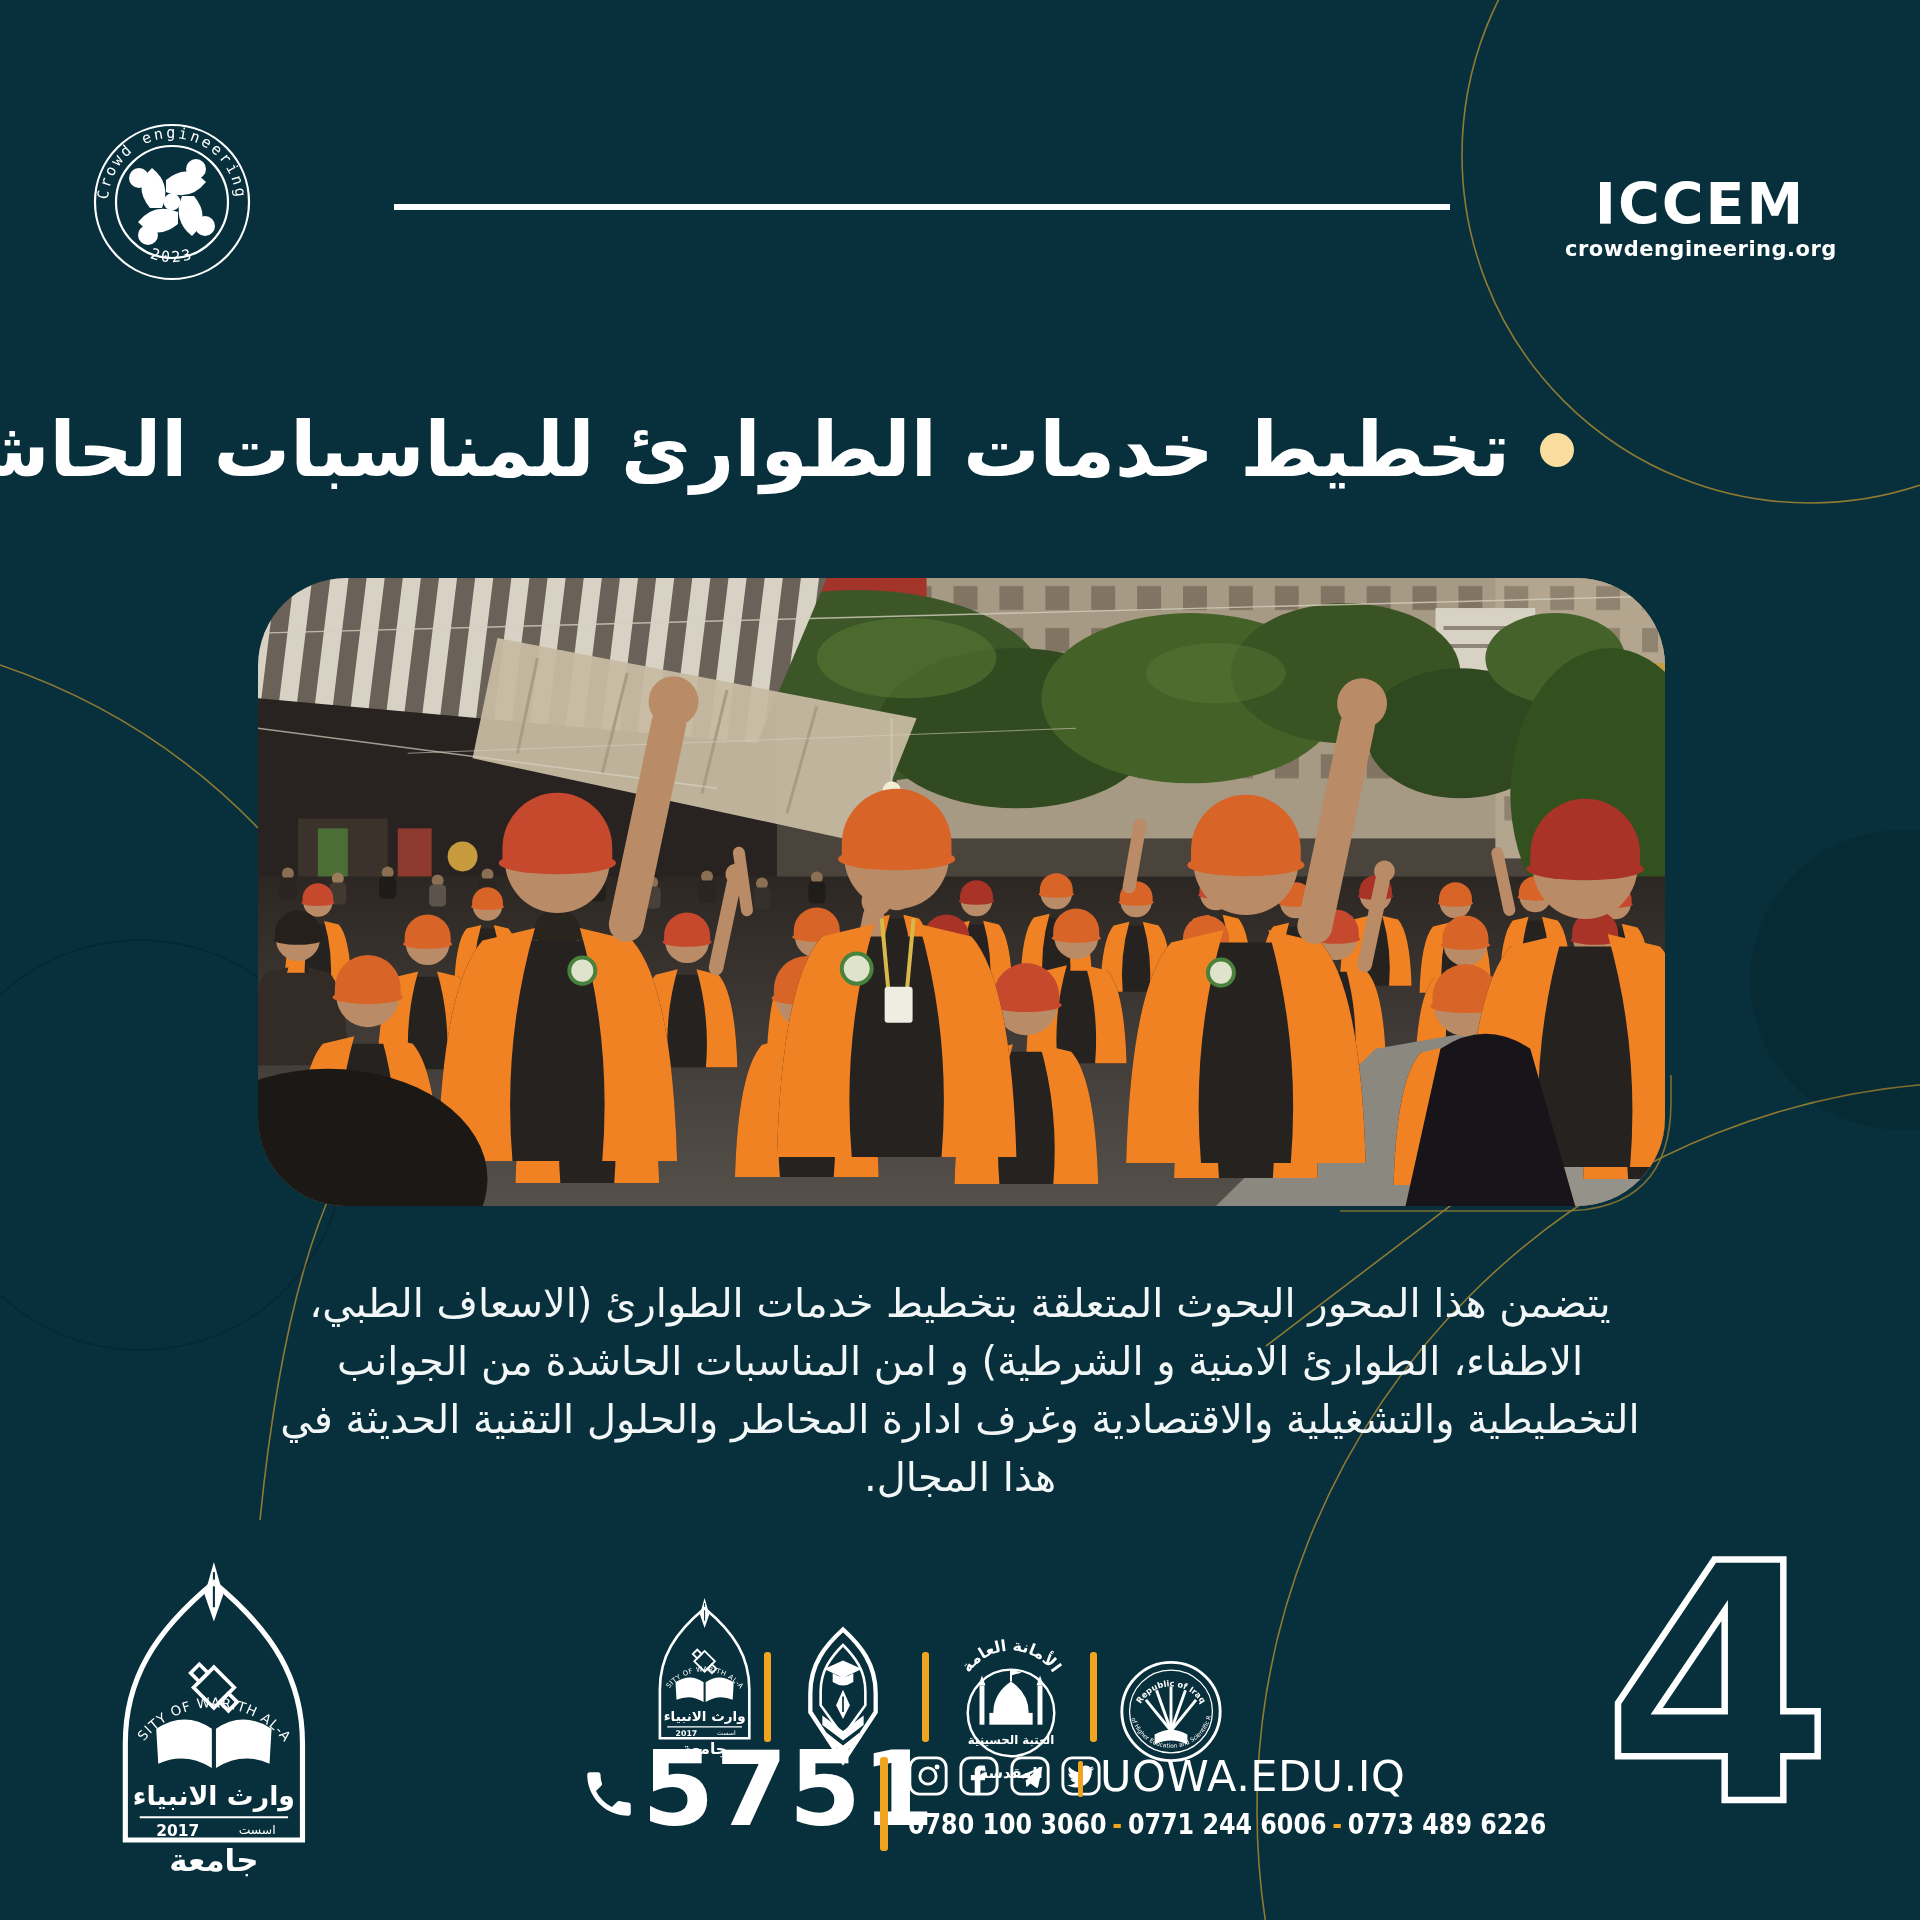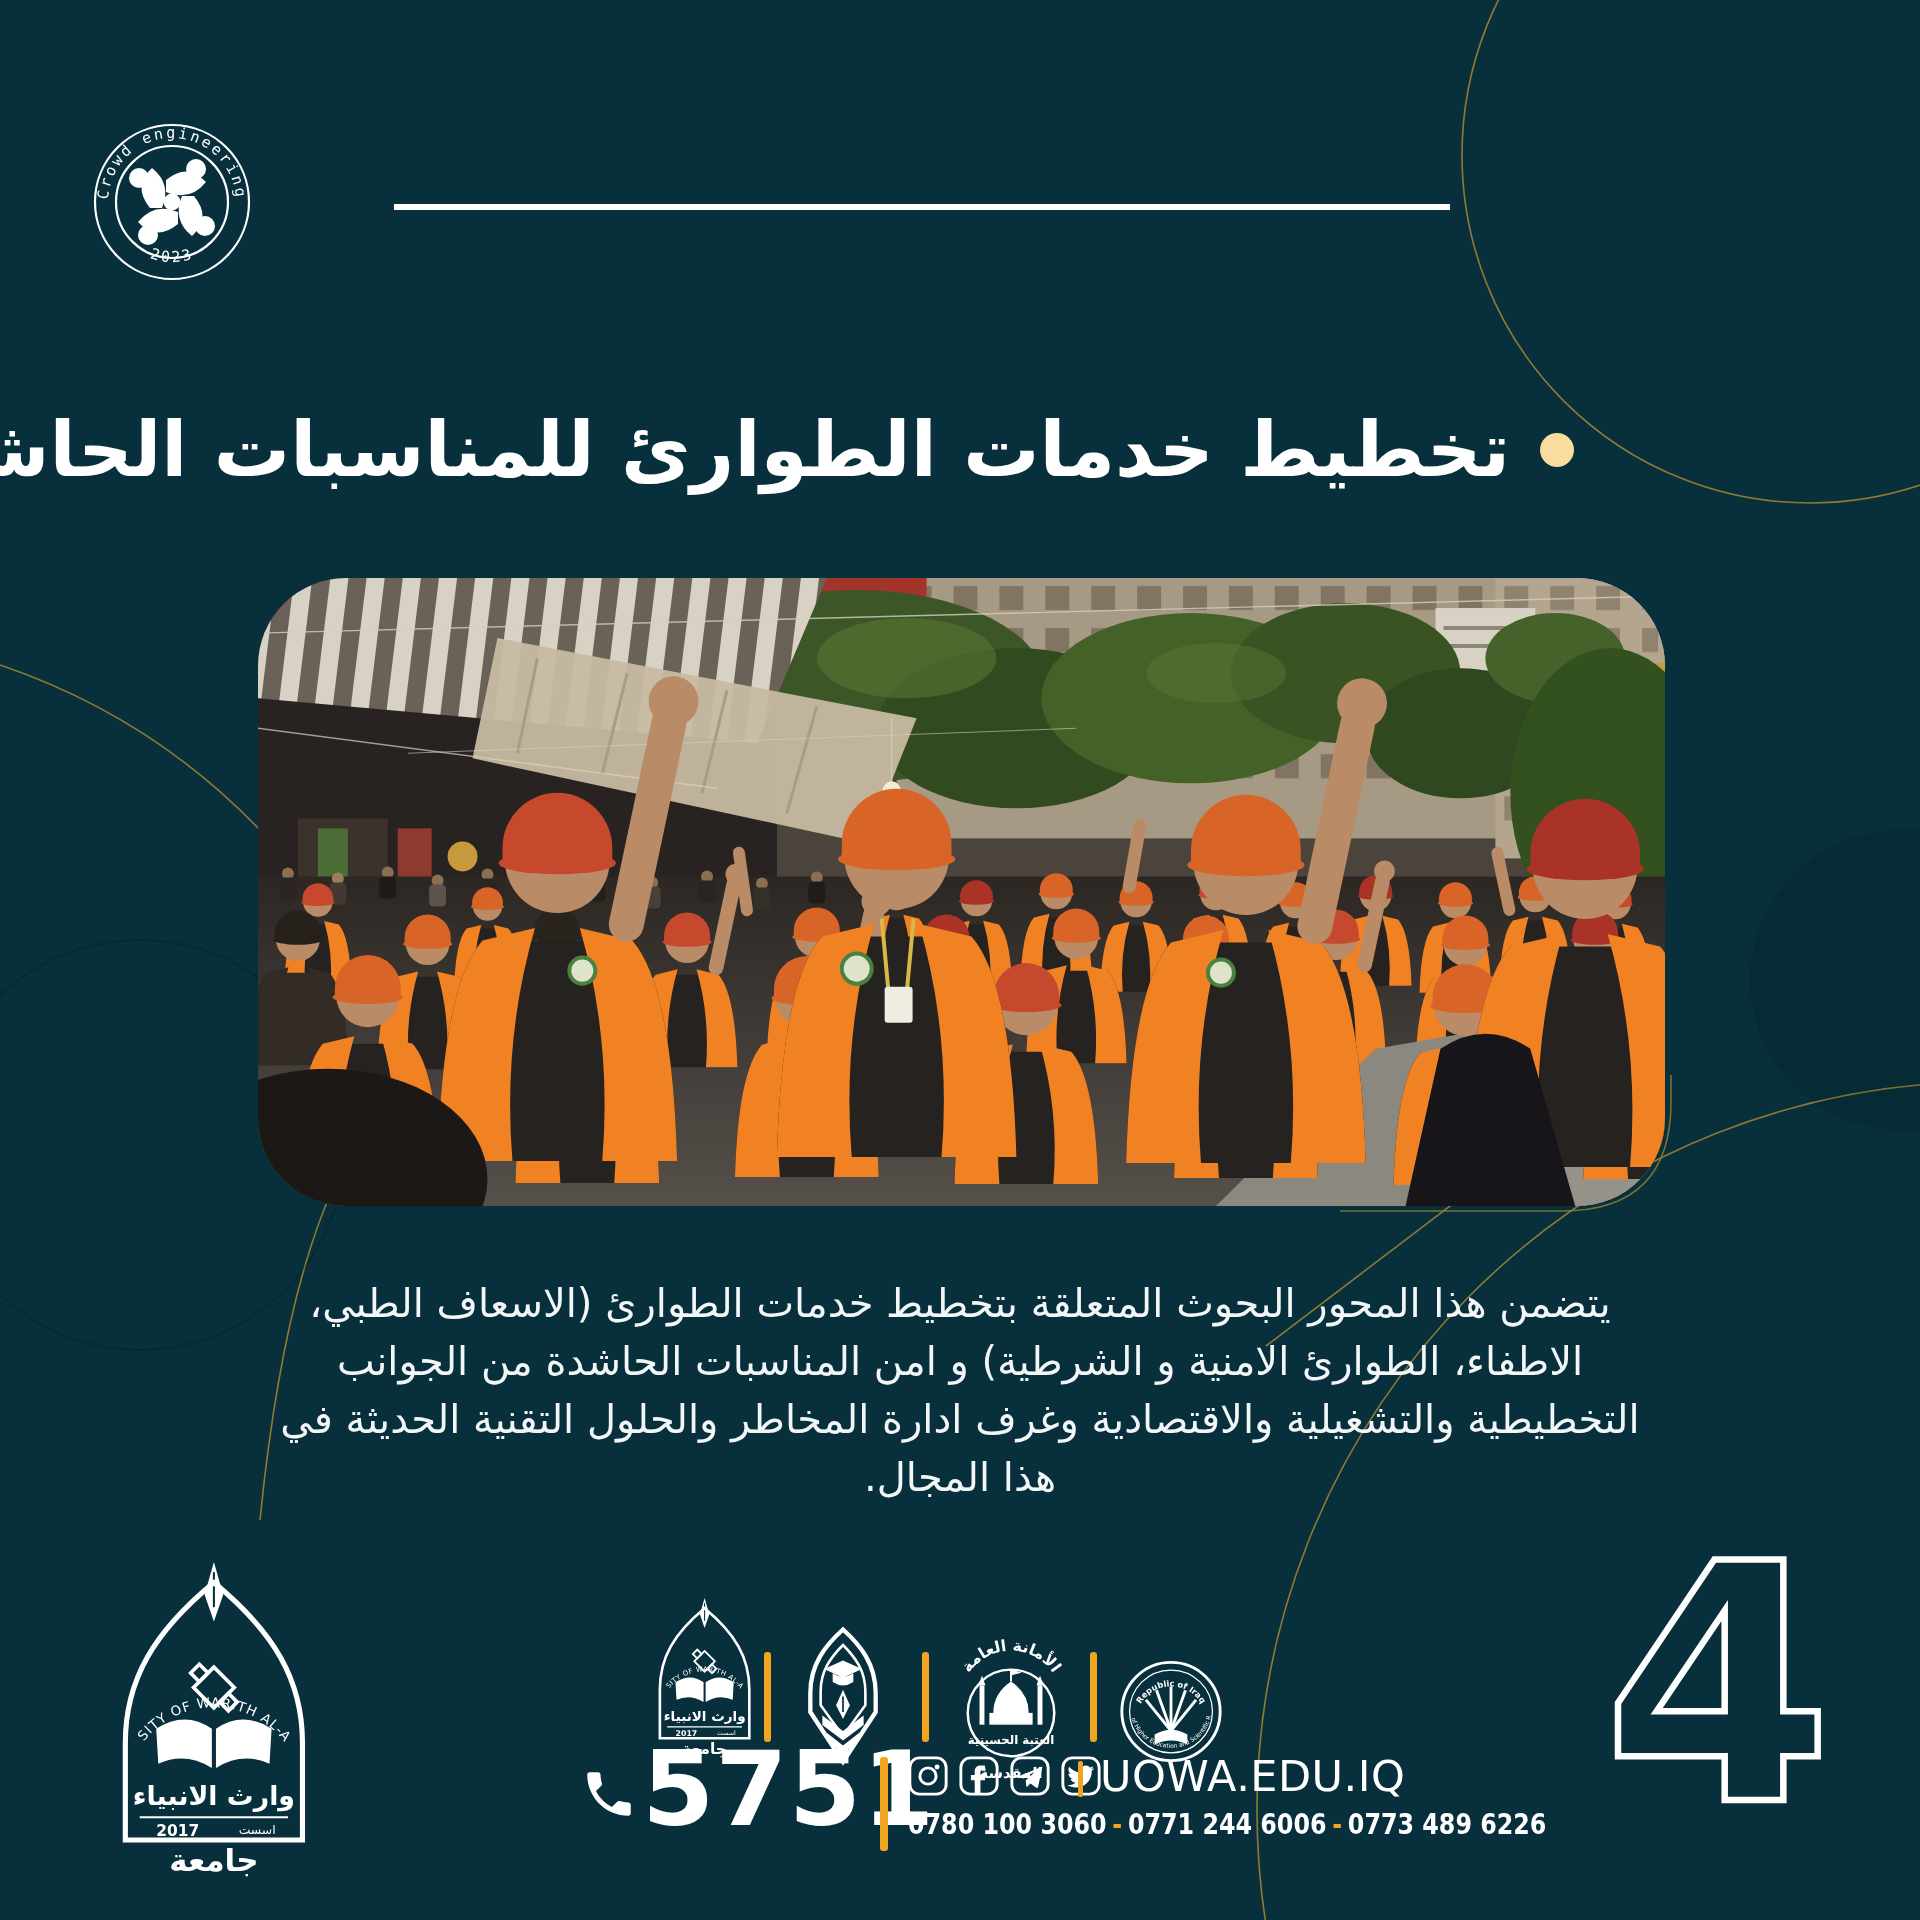--- a/index.html
+++ b/index.html
@@ -88,20 +88,24 @@
         <g transform="rotate(270)">
             <circle cx="24" cy="-33" r="10"></circle>
             <path d="M-6,-22 Q16,-40 34,-20 Q18,0 -6,-10 Z"></path>
           </g>
       </g>
     </g>
   </svg>
 
   <div class="topline"></div>
 
+  <div class="brand">
+    <div class="logo">ICCEM</div>
+    <div class="site">crowdengineering.org</div>
+  </div>
 
   <div class="title-row z1">
     <span class="title-dot"></span>
     <h1>تخطيط خدمات الطوارئ للمناسبات الحاشدة</h1>
   </div>
 
   <div class="photo">
     <svg width="1407" height="628" viewBox="0 0 1410 627" preserveAspectRatio="none">
       <defs>
         <pattern id="awn" width="36" height="36" patternUnits="userSpaceOnUse" patternTransform="rotate(7)">

